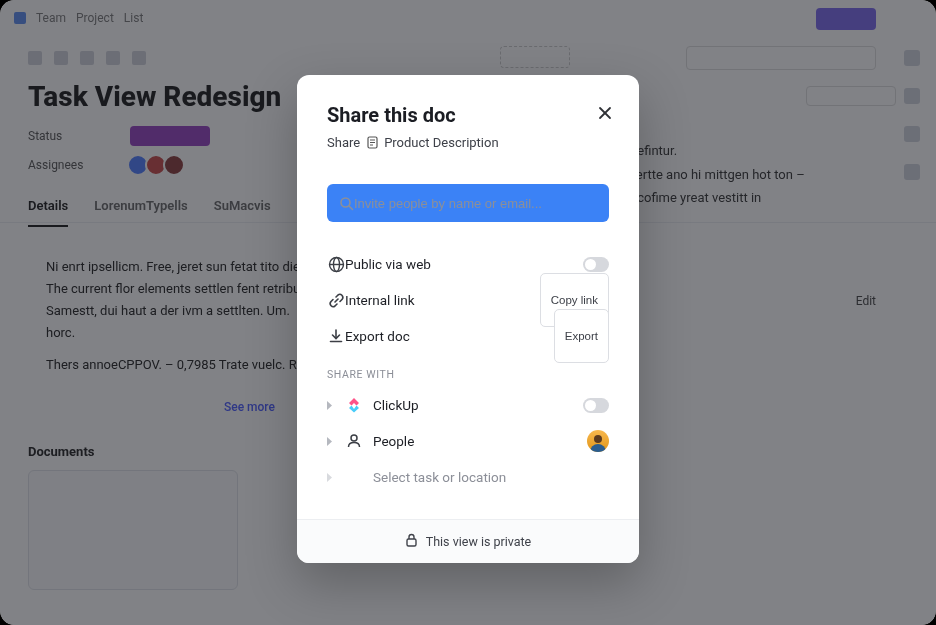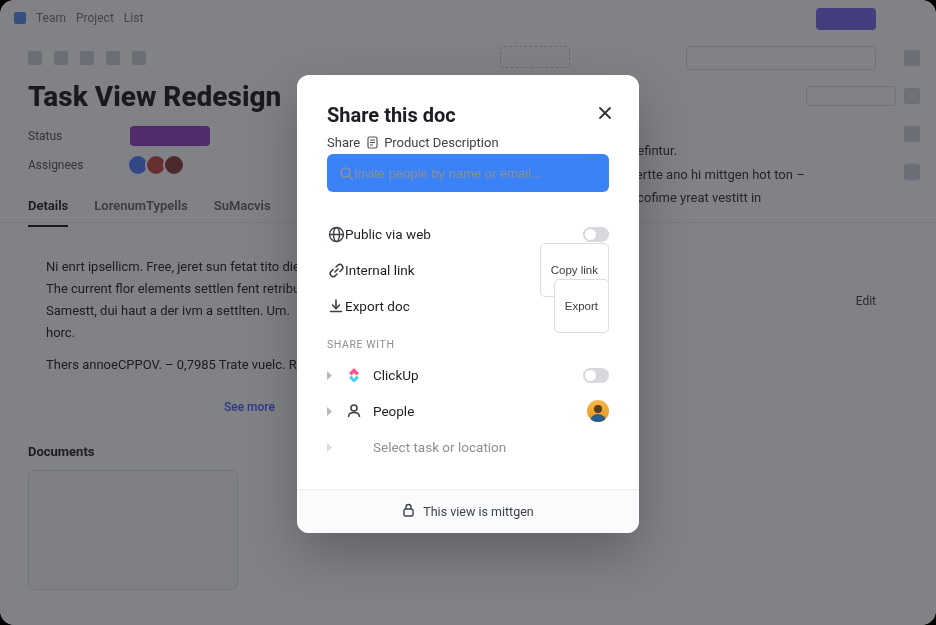--- a/index.html
+++ b/index.html
@@ -222,21 +222,21 @@
     justify-content: center;
     cursor: pointer;
     color: #2f3136;
   }
   .modal-subtitle {
     font-size: 13px;
     color: #3e4149;
     display: flex;
     align-items: center;
     gap: 6px;
-    margin-bottom: 4px;
+    margin-bottom: 34px;
   }
   .doc-icon-small {
     width: 12px;
     height: 14px;
     display: inline-flex;
     align-items: center;
     justify-content: center;
   }
   .search-box {
     background: #3b82f6;
@@ -568,15 +568,15 @@
     </div>
   </div>
 
   <div class="modal-footer">
     <span>
       <svg width="13" height="14" viewBox="0 0 13 14" fill="none" stroke="#3f424a" stroke-width="1.4">
           <rect x="2" y="6" width="9" height="7" rx="1.5"></rect>
           <path d="M4 6 V4 a2.5 2.5 0 0 1 5 0 V6"></path>
         </svg>
     </span>
-    <span>This view is mittgen</span>
+    <span>This view is private</span>
   </div>
 </div>
 
 </body></html>

